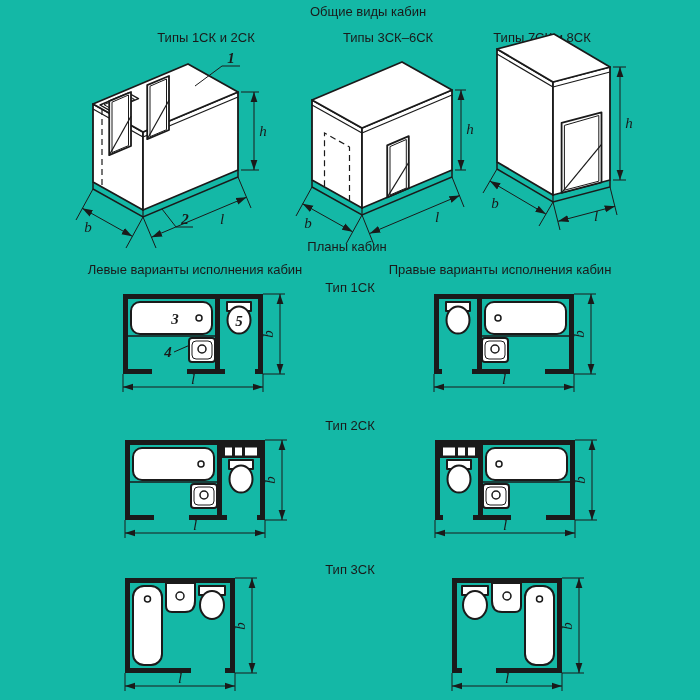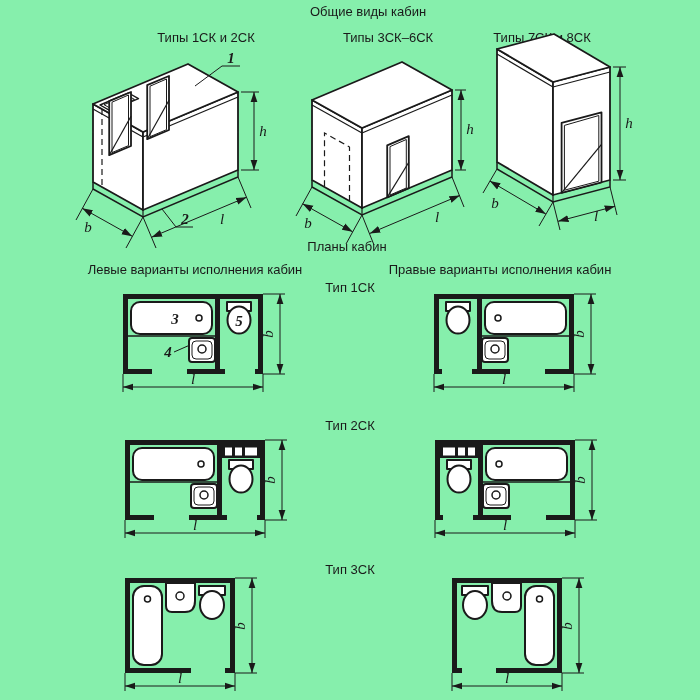--- a/index.html
+++ b/index.html
@@ -1,16 +1,16 @@
 <!DOCTYPE html>
 <html><head>
 <meta charset="utf-8">
 <style>
   html,body{margin:0;padding:0;background:#fff;}
-  #stage{position:relative;width:700px;height:700px;background:#86efac;overflow:hidden;
+  #stage{position:relative;width:700px;height:700px;background:#14b8a6;overflow:hidden;
          font-family:"Liberation Sans",sans-serif;}
   svg text{font-family:"Liberation Sans",sans-serif;font-size:13px;fill:#1a1a1a;text-anchor:middle;}
   svg text.num{font-family:"Liberation Serif",serif;font-style:italic;font-weight:bold;font-size:15px;}
   svg text.dimlbl{font-family:"Liberation Serif",serif;font-style:italic;font-size:15px;}
   .w{fill:#1a1a1a;stroke:none;}
   .white{fill:#ffffff;stroke:none;}
   .f{fill:#ffffff;stroke:#1a1a1a;stroke-width:1.8;stroke-linejoin:round;}
   .doorp{fill:#ffffff;stroke:#1a1a1a;stroke-width:1.8;stroke-linejoin:round;}
   .p2{fill:#ffffff;stroke:#1a1a1a;stroke-width:2;stroke-linejoin:round;}
   .c15{fill:#ffffff;stroke:#1a1a1a;stroke-width:1.5;}

